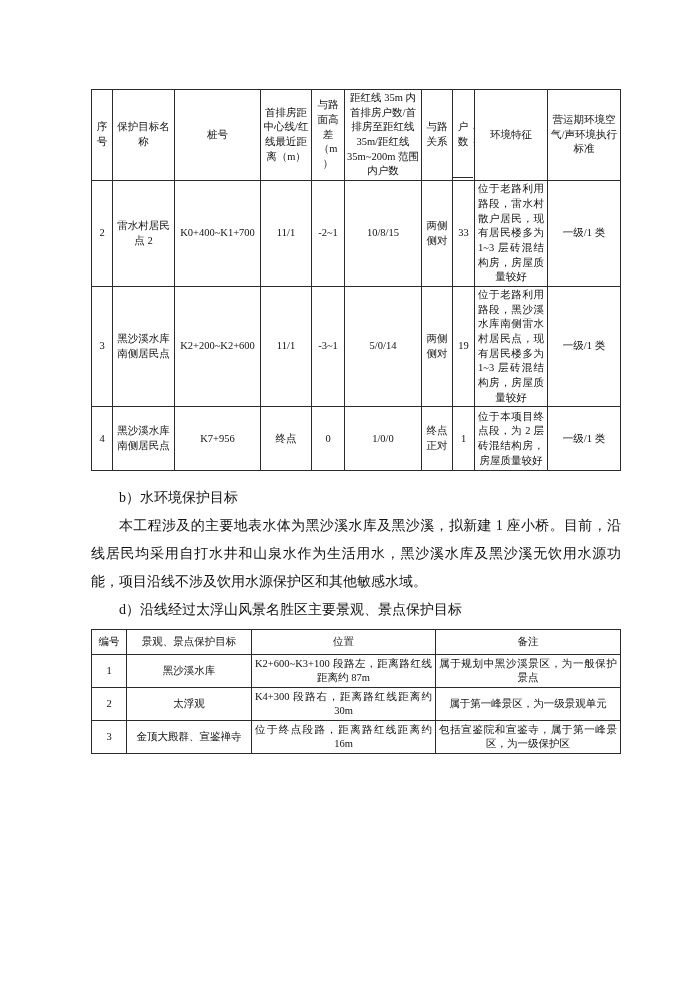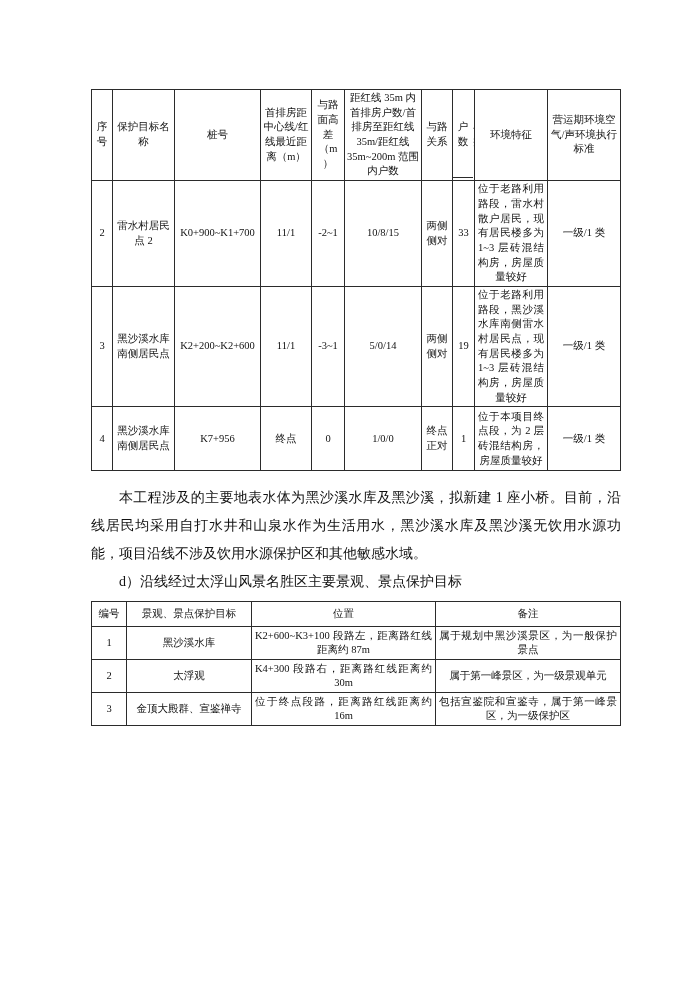--- a/index.html
+++ b/index.html
@@ -98,21 +98,21 @@
             </div>
           </th>
           <th>环境特征</th>
           <th>营运期环境空气/声环境执行标准</th>
         </tr>
       </thead>
       <tbody>
         <tr class="t1-row2">
           <td>2</td>
           <td>雷水村居民点 2</td>
-          <td>K0+900~K1+700</td>
+          <td>K0+400~K1+700</td>
           <td>11/1</td>
           <td>-2~1</td>
           <td>10/8/15</td>
           <td>两侧侧对</td>
           <td>33</td>
           <td class="jc">位于老路利用路段，雷水村散户居民，现有居民楼多为 1~3 层砖混结构房，房屋质量较好</td>
           <td>一级/1 类</td>
         </tr>
         <tr class="t1-row3">
           <td>3</td>
@@ -135,20 +135,21 @@
           <td>1/0/0</td>
           <td>终点正对</td>
           <td>1</td>
           <td class="jc">位于本项目终点段，为 2 层砖混结构房，房屋质量较好</td>
           <td>一级/1 类</td>
         </tr>
       </tbody>
     </table>
 
     <div class="bodytext">
+      <p>b）水环境保护目标</p>
       <p>本工程涉及的主要地表水体为黑沙溪水库及黑沙溪，拟新建 1 座小桥。目前，沿线居民均采用自打水井和山泉水作为生活用水，黑沙溪水库及黑沙溪无饮用水源功能，项目沿线不涉及饮用水源保护区和其他敏感水域。</p>
       <p>d）沿线经过太浮山风景名胜区主要景观、景点保护目标</p>
     </div>
 
     <table class="t2">
       <colgroup>
         <col style="width:35px">
           <col style="width:125px">
           <col style="width:184px">
           <col style="width:185px">

